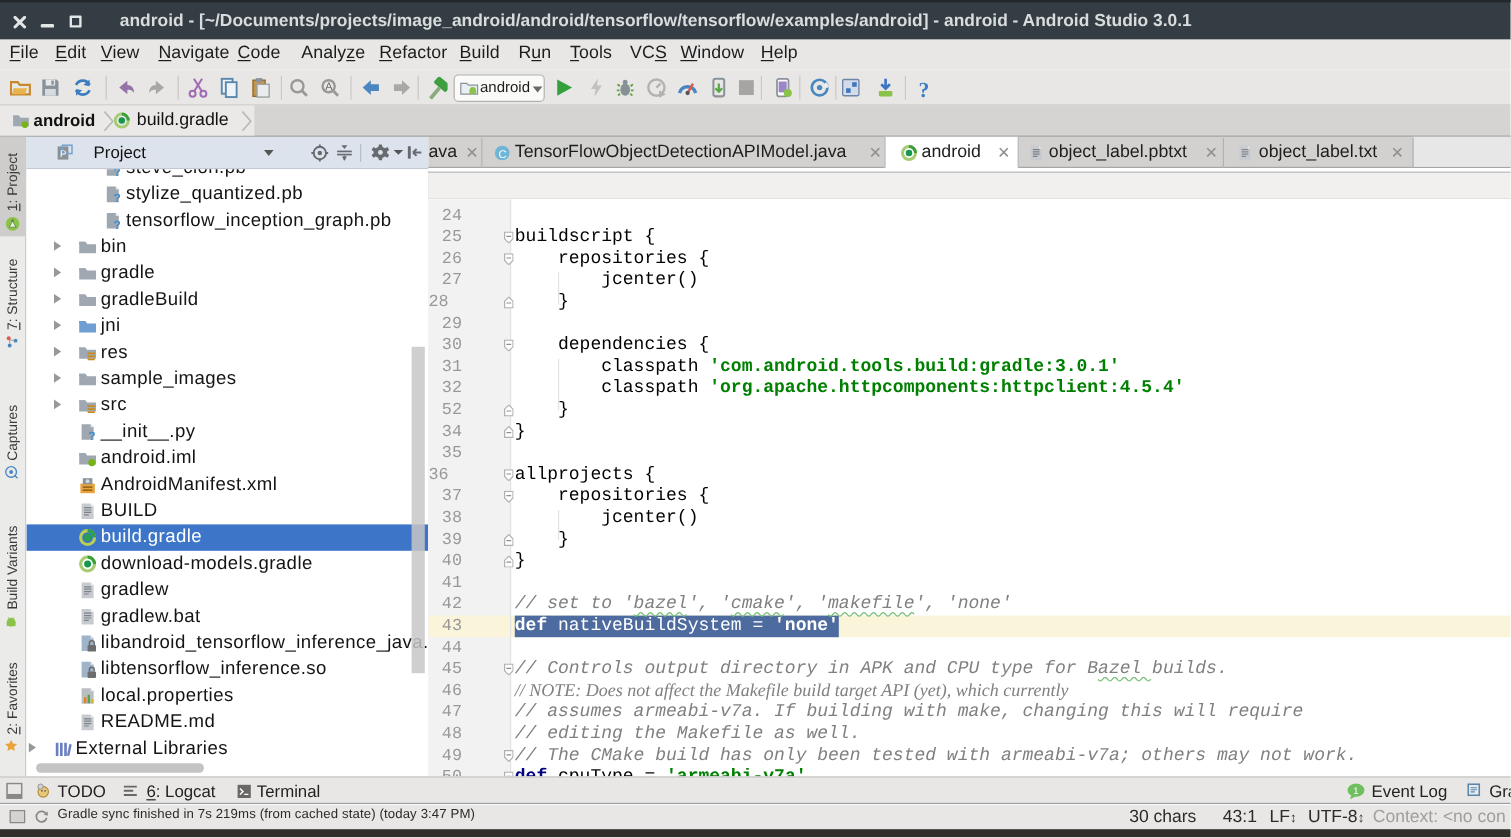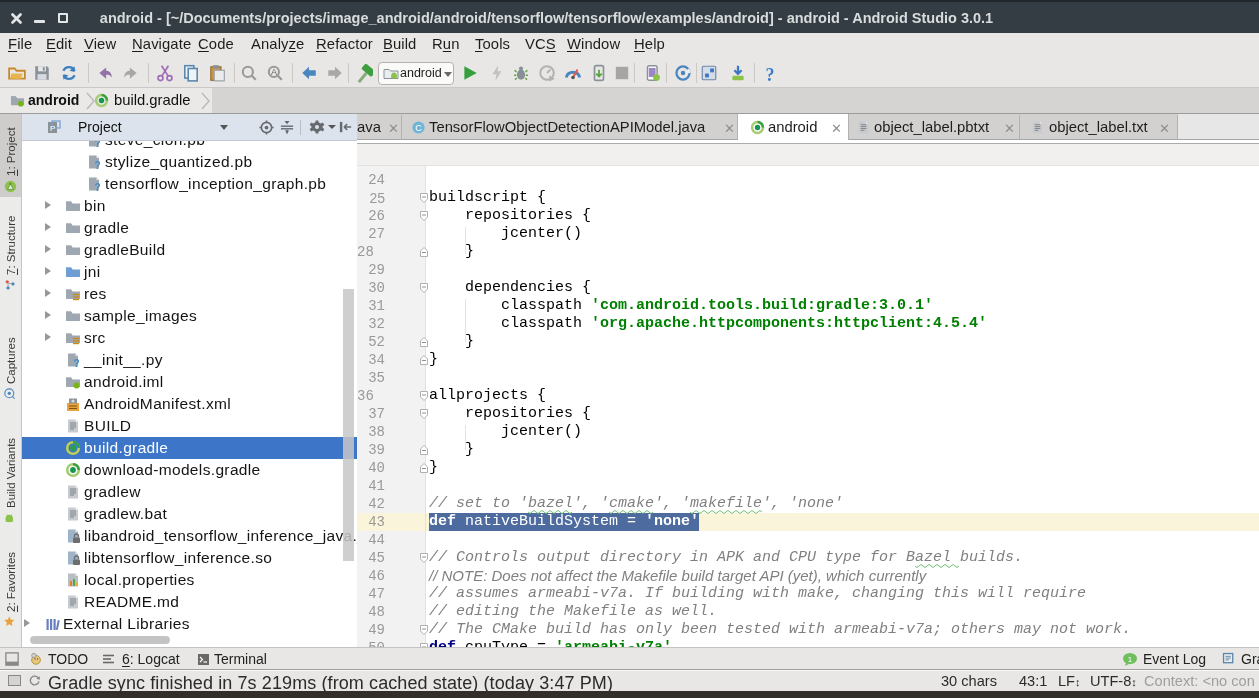--- a/index.html
+++ b/index.html
@@ -634,21 +634,21 @@
 </div>
 <div class="abs" style="left:357px;top:140px;width:902px;height:3px;background:#ffffff"></div>
 <div class="abs" style="left:357px;top:143px;width:902px;height:1px;background:#acacac"></div>
 <div class="abs" style="left:357px;top:144px;width:902px;height:22px;background:#f1f0ef;border-bottom:1px solid #e2e2e1"></div>
 <div class="abs" style="left:357px;top:166px;width:902px;height:481px;background:#fff;overflow:hidden">
 <div class="abs" style="left:0;top:0;width:68px;height:481px;background:#f2f2f2"></div>
 <div class="abs" style="left:0;top:347px;width:902px;height:18px;background:#faf4da"></div>
 <div class="abs" style="left:72px;top:347px;width:270px;height:18px;background:#4d6b9e"></div>
 <div class="abs" style="left:68px;top:0;width:1px;height:481px;background:#e2e2e2"></div>
 <div class="abs" style="left:0;top:5px;width:28px;text-align:right;font-family:'Liberation Mono',monospace;font-size:15px;line-height:18px;white-space:pre;font-size:14px;color:#999999">24</div>
-<div class="abs" style="left:0;top:23px;width:28px;text-align:right;font-family:Liberation Sans, sans-serif;font-size:15px;line-height:18px;white-space:pre;font-size:14px;color:#999999">25</div>
+<div class="abs" style="left:0;top:23px;width:28px;text-align:right;font-family:Liberation Mono, monospace;font-size:15px;line-height:18px;white-space:pre;font-size:14px;color:#999999">25</div>
 <div class="abs" style="left:72px;top:23px;font-family:'Liberation Mono',monospace;font-size:15px;line-height:18px;white-space:pre;color:#000">buildscript {</div>
 <div class="abs" style="left:0;top:41px;width:28px;text-align:right;font-family:'Liberation Mono',monospace;font-size:15px;line-height:18px;white-space:pre;font-size:14px;color:#999999">26</div>
 <div class="abs" style="left:72px;top:41px;font-family:'Liberation Mono',monospace;font-size:15px;line-height:18px;white-space:pre;color:#000">    repositories {</div>
 <div class="abs" style="left:0;top:59px;width:28px;text-align:right;font-family:'Liberation Mono',monospace;font-size:15px;line-height:18px;white-space:pre;font-size:14px;color:#999999">27</div>
 <div class="abs" style="left:72px;top:59px;font-family:'Liberation Mono',monospace;font-size:15px;line-height:18px;white-space:pre;color:#000">        jcenter()</div>
 <div class="abs" style="left:0;top:77px;width:28px;text-align:left;font-family:'Liberation Mono',monospace;font-size:15px;line-height:18px;white-space:pre;font-size:14px;color:#999999">28</div>
 <div class="abs" style="left:72px;top:77px;font-family:'Liberation Mono',monospace;font-size:15px;line-height:18px;white-space:pre;color:#000">    }</div>
 <div class="abs" style="left:0;top:95px;width:28px;text-align:right;font-family:'Liberation Mono',monospace;font-size:15px;line-height:18px;white-space:pre;font-size:14px;color:#999999">29</div>
 <div class="abs" style="left:0;top:113px;width:28px;text-align:right;font-family:'Liberation Mono',monospace;font-size:15px;line-height:18px;white-space:pre;font-size:14px;color:#999999">30</div>
 <div class="abs" style="left:72px;top:113px;font-family:'Liberation Mono',monospace;font-size:15px;line-height:18px;white-space:pre;color:#000">    dependencies {</div>
@@ -673,21 +673,21 @@
 <div class="abs" style="left:72px;top:293px;font-family:'Liberation Mono',monospace;font-size:15px;line-height:18px;white-space:pre;color:#000">}</div>
 <div class="abs" style="left:0;top:311px;width:28px;text-align:right;font-family:'Liberation Mono',monospace;font-size:15px;line-height:18px;white-space:pre;font-size:14px;color:#999999">41</div>
 <div class="abs" style="left:0;top:329px;width:28px;text-align:right;font-family:'Liberation Mono',monospace;font-size:15px;line-height:18px;white-space:pre;font-size:14px;color:#999999">42</div>
 <div class="abs" style="left:72px;top:329px;font-family:'Liberation Mono',monospace;font-size:15px;line-height:18px;white-space:pre;color:#808080;font-style:italic">// set to 'bazel', 'cmake', 'makefile', 'none'</div>
 <div class="abs" style="left:0;top:347px;width:28px;text-align:right;font-family:'Liberation Mono',monospace;font-size:15px;line-height:18px;white-space:pre;font-size:14px;color:#999999">43</div>
 <div class="abs" style="left:72px;top:347px;font-family:'Liberation Mono',monospace;font-size:15px;line-height:18px;white-space:pre;color:#fff"><b>def</b> nativeBuildSystem = <b>'none'</b></div>
 <div class="abs" style="left:0;top:365px;width:28px;text-align:right;font-family:'Liberation Mono',monospace;font-size:15px;line-height:18px;white-space:pre;font-size:14px;color:#999999">44</div>
 <div class="abs" style="left:0;top:383px;width:28px;text-align:right;font-family:'Liberation Mono',monospace;font-size:15px;line-height:18px;white-space:pre;font-size:14px;color:#999999">45</div>
 <div class="abs" style="left:72px;top:383px;font-family:'Liberation Mono',monospace;font-size:15px;line-height:18px;white-space:pre;color:#808080;font-style:italic">// Controls output directory in APK and CPU type for Bazel builds.</div>
 <div class="abs" style="left:0;top:401px;width:28px;text-align:right;font-family:'Liberation Mono',monospace;font-size:15px;line-height:18px;white-space:pre;font-size:14px;color:#999999">46</div>
-<div class="abs" style="left:72px;top:401px;font-family:Liberation Sans, sans-serif;font-size:15px;line-height:18px;white-space:pre;color:#808080;font-style:italic">// NOTE: Does not affect the Makefile build target API (yet), which currently</div>
+<div class="abs" style="left:72px;top:401px;font-family:Liberation Serif, serif;font-size:15px;line-height:18px;white-space:pre;color:#808080;font-style:italic">// NOTE: Does not affect the Makefile build target API (yet), which currently</div>
 <div class="abs" style="left:0;top:419px;width:28px;text-align:right;font-family:'Liberation Mono',monospace;font-size:15px;line-height:18px;white-space:pre;font-size:14px;color:#999999">47</div>
 <div class="abs" style="left:72px;top:419px;font-family:'Liberation Mono',monospace;font-size:15px;line-height:18px;white-space:pre;color:#808080;font-style:italic">// assumes armeabi-v7a. If building with make, changing this will require</div>
 <div class="abs" style="left:0;top:437px;width:28px;text-align:right;font-family:'Liberation Mono',monospace;font-size:15px;line-height:18px;white-space:pre;font-size:14px;color:#999999">48</div>
 <div class="abs" style="left:72px;top:437px;font-family:'Liberation Mono',monospace;font-size:15px;line-height:18px;white-space:pre;color:#808080;font-style:italic">// editing the Makefile as well.</div>
 <div class="abs" style="left:0;top:455px;width:28px;text-align:right;font-family:'Liberation Mono',monospace;font-size:15px;line-height:18px;white-space:pre;font-size:14px;color:#999999">49</div>
 <div class="abs" style="left:72px;top:455px;font-family:'Liberation Mono',monospace;font-size:15px;line-height:18px;white-space:pre;color:#808080;font-style:italic">// The CMake build has only been tested with armeabi-v7a; others may not work.</div>
 <div class="abs" style="left:0;top:473px;width:28px;text-align:right;font-family:'Liberation Mono',monospace;font-size:15px;line-height:18px;white-space:pre;font-size:14px;color:#999999">50</div>
 <div class="abs" style="left:72px;top:473px;font-family:'Liberation Mono',monospace;font-size:15px;line-height:18px;white-space:pre;color:#000"><span style="color:#000080;font-weight:bold">def</span> cpuType = <span style="color:#008000;font-weight:bold">'armeabi-v7a'</span></div>
 <svg class="abs" style="left:171px;top:344px" width="45" height="5" viewBox="0 0 45 5">
         <path d="M0 2 q2 3 4 0 q2 -3 4 0 q2 3 4 0 q2 -3 4 0 q2 3 4 0 q2 -3 4 0 q2 3 4 0 q2 -3 4 0 q2 3 4 0 q2 -3 4 0 q2 3 4 0" fill="none" stroke="#74bf74" stroke-width="1"></path>
@@ -841,20 +841,20 @@
 </div>
 <div class="abs" style="left:0;top:669px;width:1259px;height:22px;background:#e8e7e6;border-top:1px solid #9e9e9e">
 <div class="abs" style="left:0;top:0;width:1259px;height:1px;background:#fbfbfb"></div>
 <div class="abs" style="left:8px;top:5px;width:13px;height:11px;border:1.5px solid #8a8886;background:#d5d3d1"></div>
 <div class="abs" style="left:28px;top:4px">
         <svg width="14" height="14" viewBox="0 0 16 16">
           <path d="M12 5 A5 5 0 1 0 12.5 8.5" fill="none" stroke="#8a8886" stroke-width="1.6"></path>
           <path d="M13.5 2.5 13.5 6.5 9.5 5.5 Z" fill="#8a8886"></path>
         </svg>
       </div>
-<span class="abs" style="left:48px;top:3px;font-size:18px;letter-spacing:0.1px;color:#2b2b2b">Gradle sync finished in 7s 219ms (from cached state) (today 3:47 PM)</span>
+<span class="abs" style="left:48px;top:3px;font-size:11px;letter-spacing:0.1px;color:#2b2b2b">Gradle sync finished in 7s 219ms (from cached state) (today 3:47 PM)</span>
 <span class="abs" style="left:941px;top:3px;font-size:14.6px;color:#2b2b2b">30 chars</span>
 <span class="abs" style="left:1019px;top:3px;font-size:14.6px;color:#2b2b2b">43:1</span>
 <span class="abs" style="left:1058px;top:3px;font-size:14.6px;color:#2b2b2b">LF<span style="font-size:11px">↕</span></span>
 <span class="abs" style="left:1090px;top:3px;font-size:14.6px;color:#2b2b2b">UTF-8<span style="font-size:11px">↕</span></span>
 <span class="abs" style="left:1144px;top:3px;font-size:14.6px;color:#a09e9c">Context: &lt;no con</span>
 </div>
 <div class="abs" style="left:0;top:691px;width:1259px;height:7px;background:#322f2b"></div>
 </div>
 </body></html>

